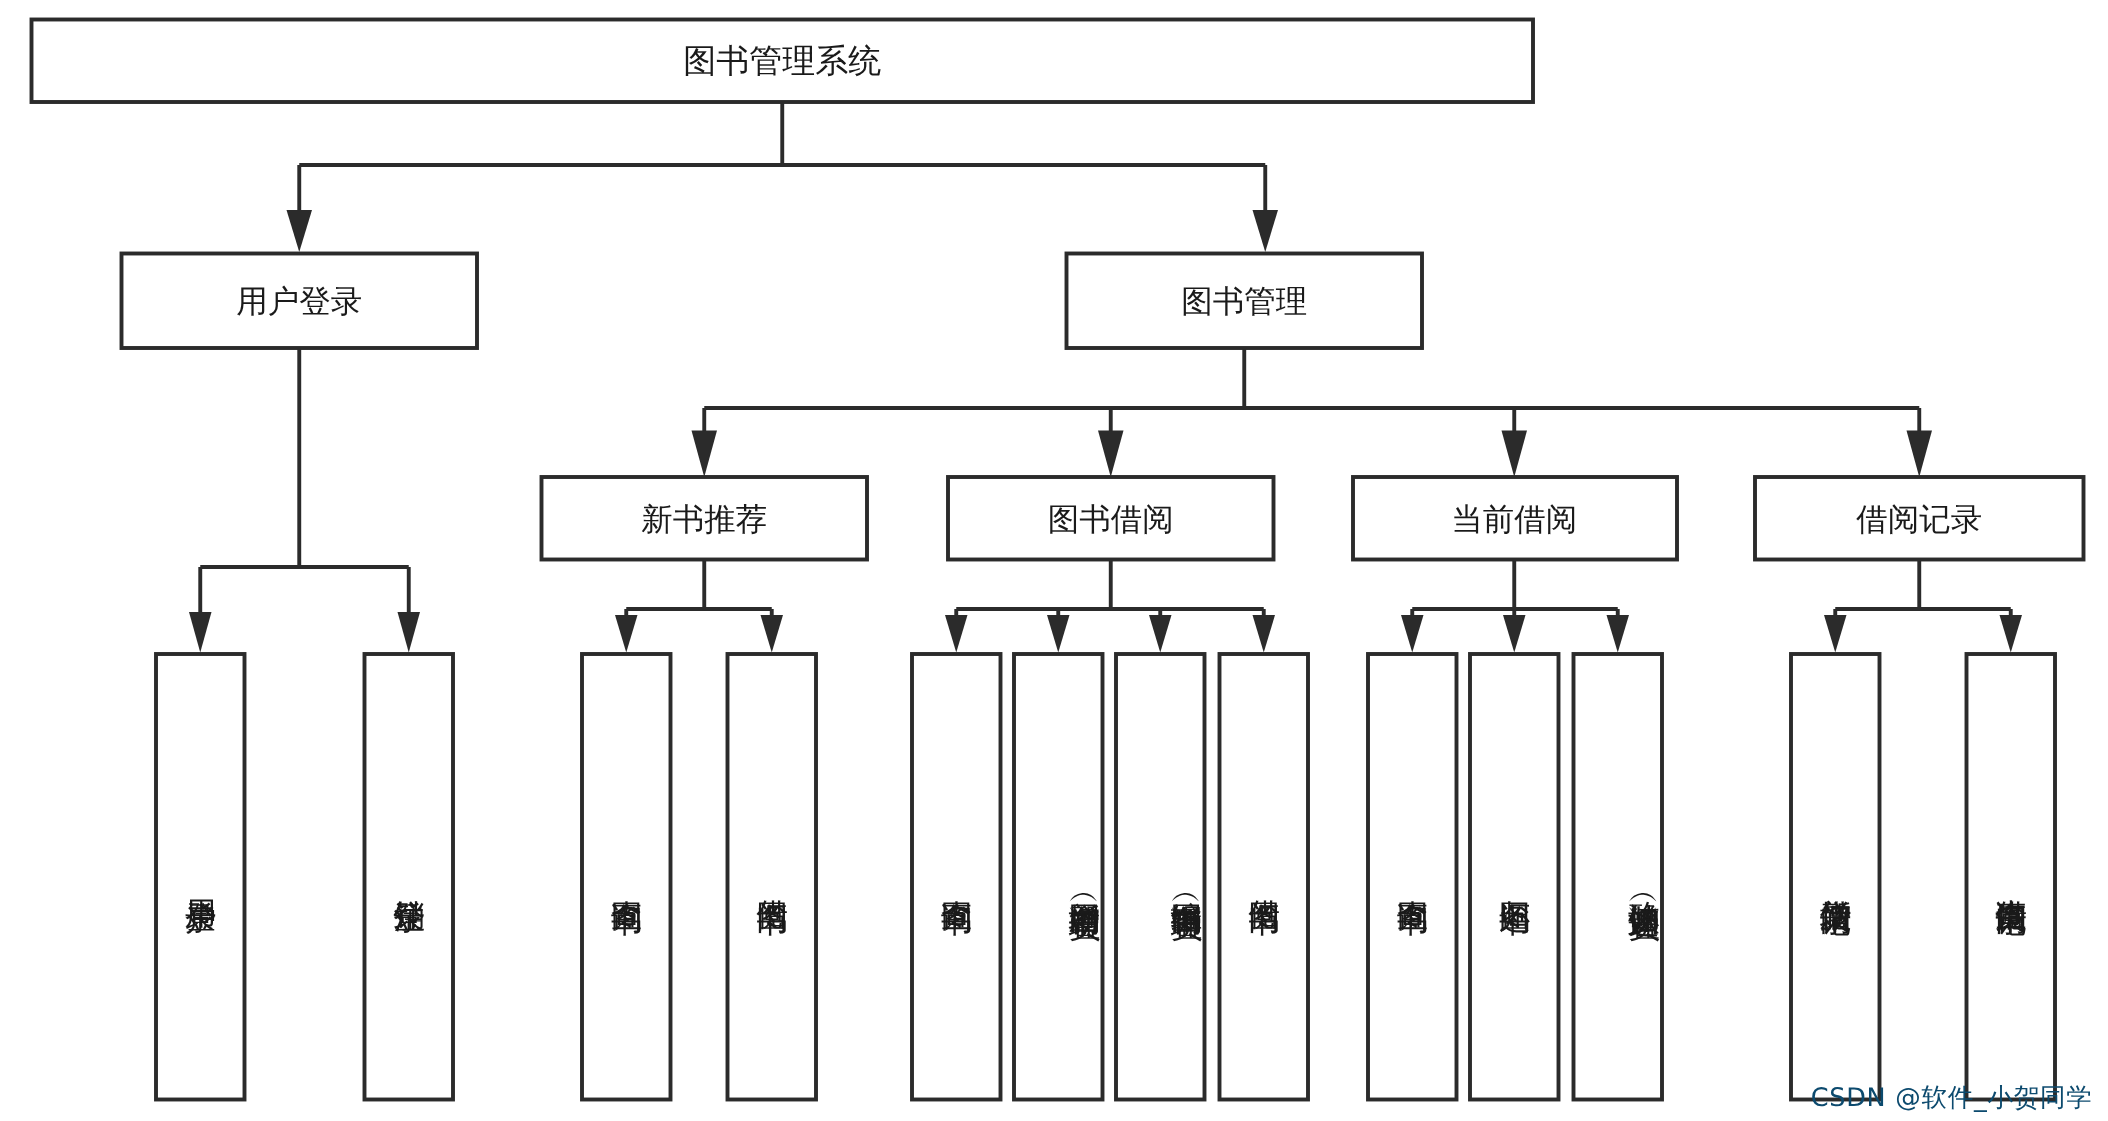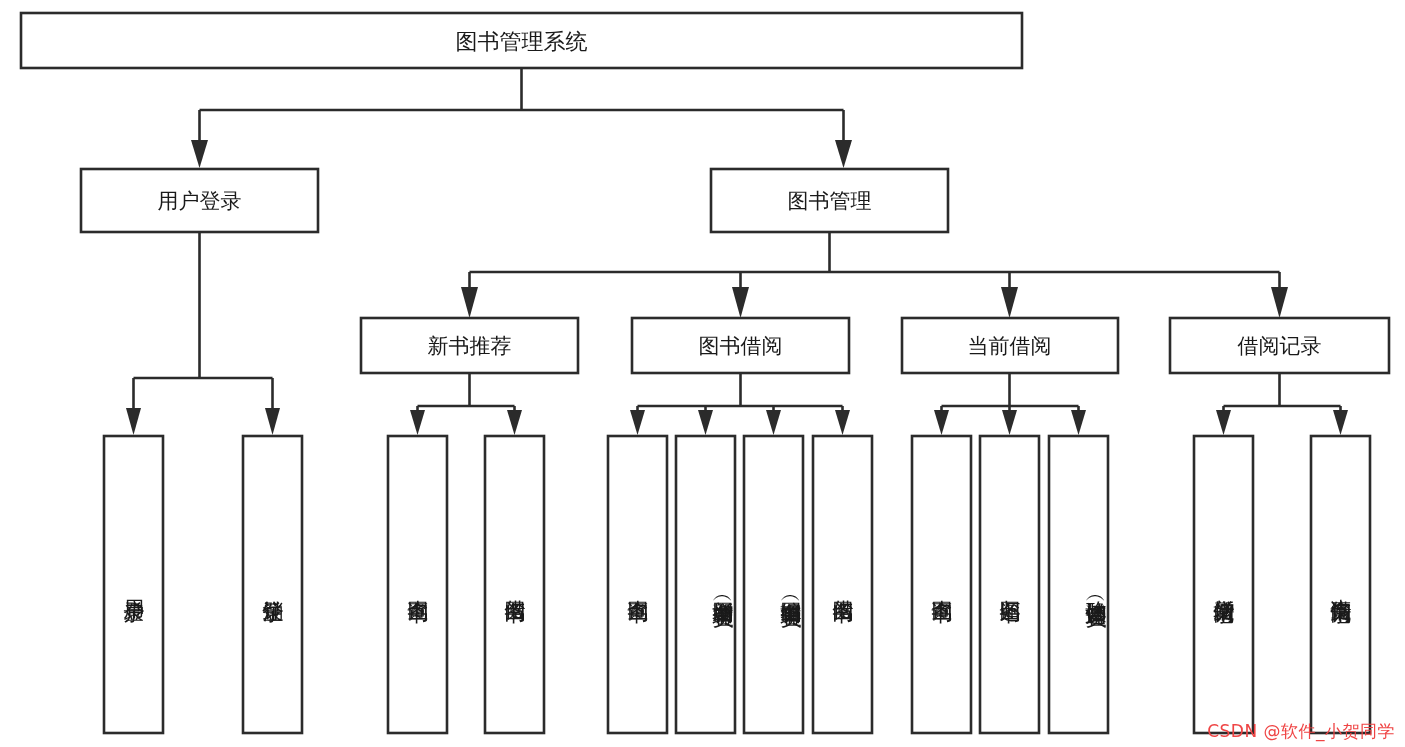--- a/index.html
+++ b/index.html
@@ -67,21 +67,21 @@
   }
   .leaf-label.center-v {
     align-items: center;
   }
   .watermark {
     position: absolute;
     right: 10px;
     bottom: 4px;
     font-family: "DejaVu Sans", "Liberation Sans", sans-serif;
     font-size: 17px;
-    color: #ef4444;
+    color: #0c4a6e;
     white-space: nowrap;
     letter-spacing: 0.5px;
     text-align: right;
   }
 </style>
 </head>
 <body>
 
 <div id="diagram-root">
 

